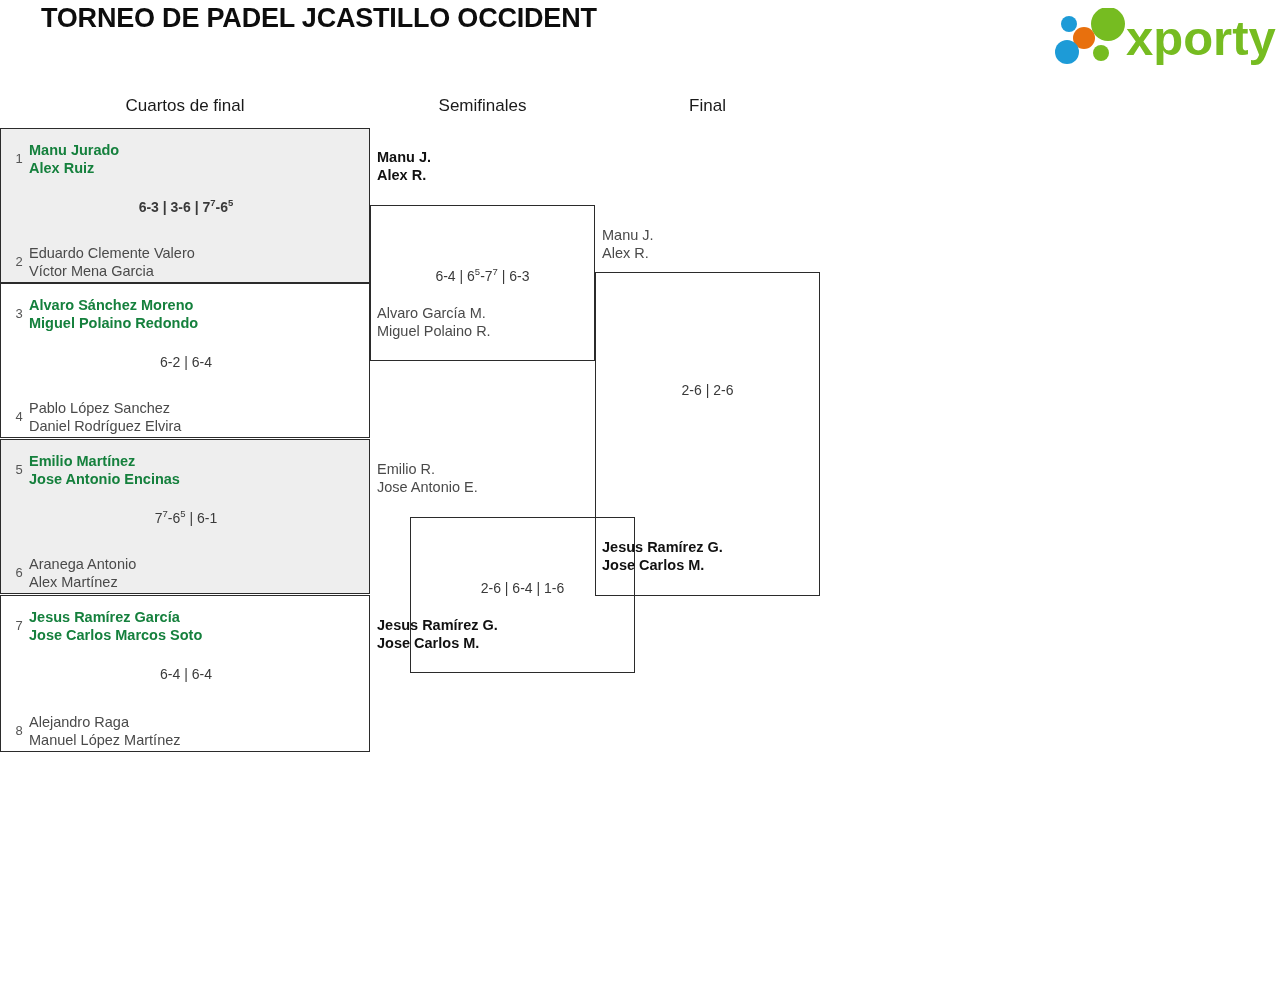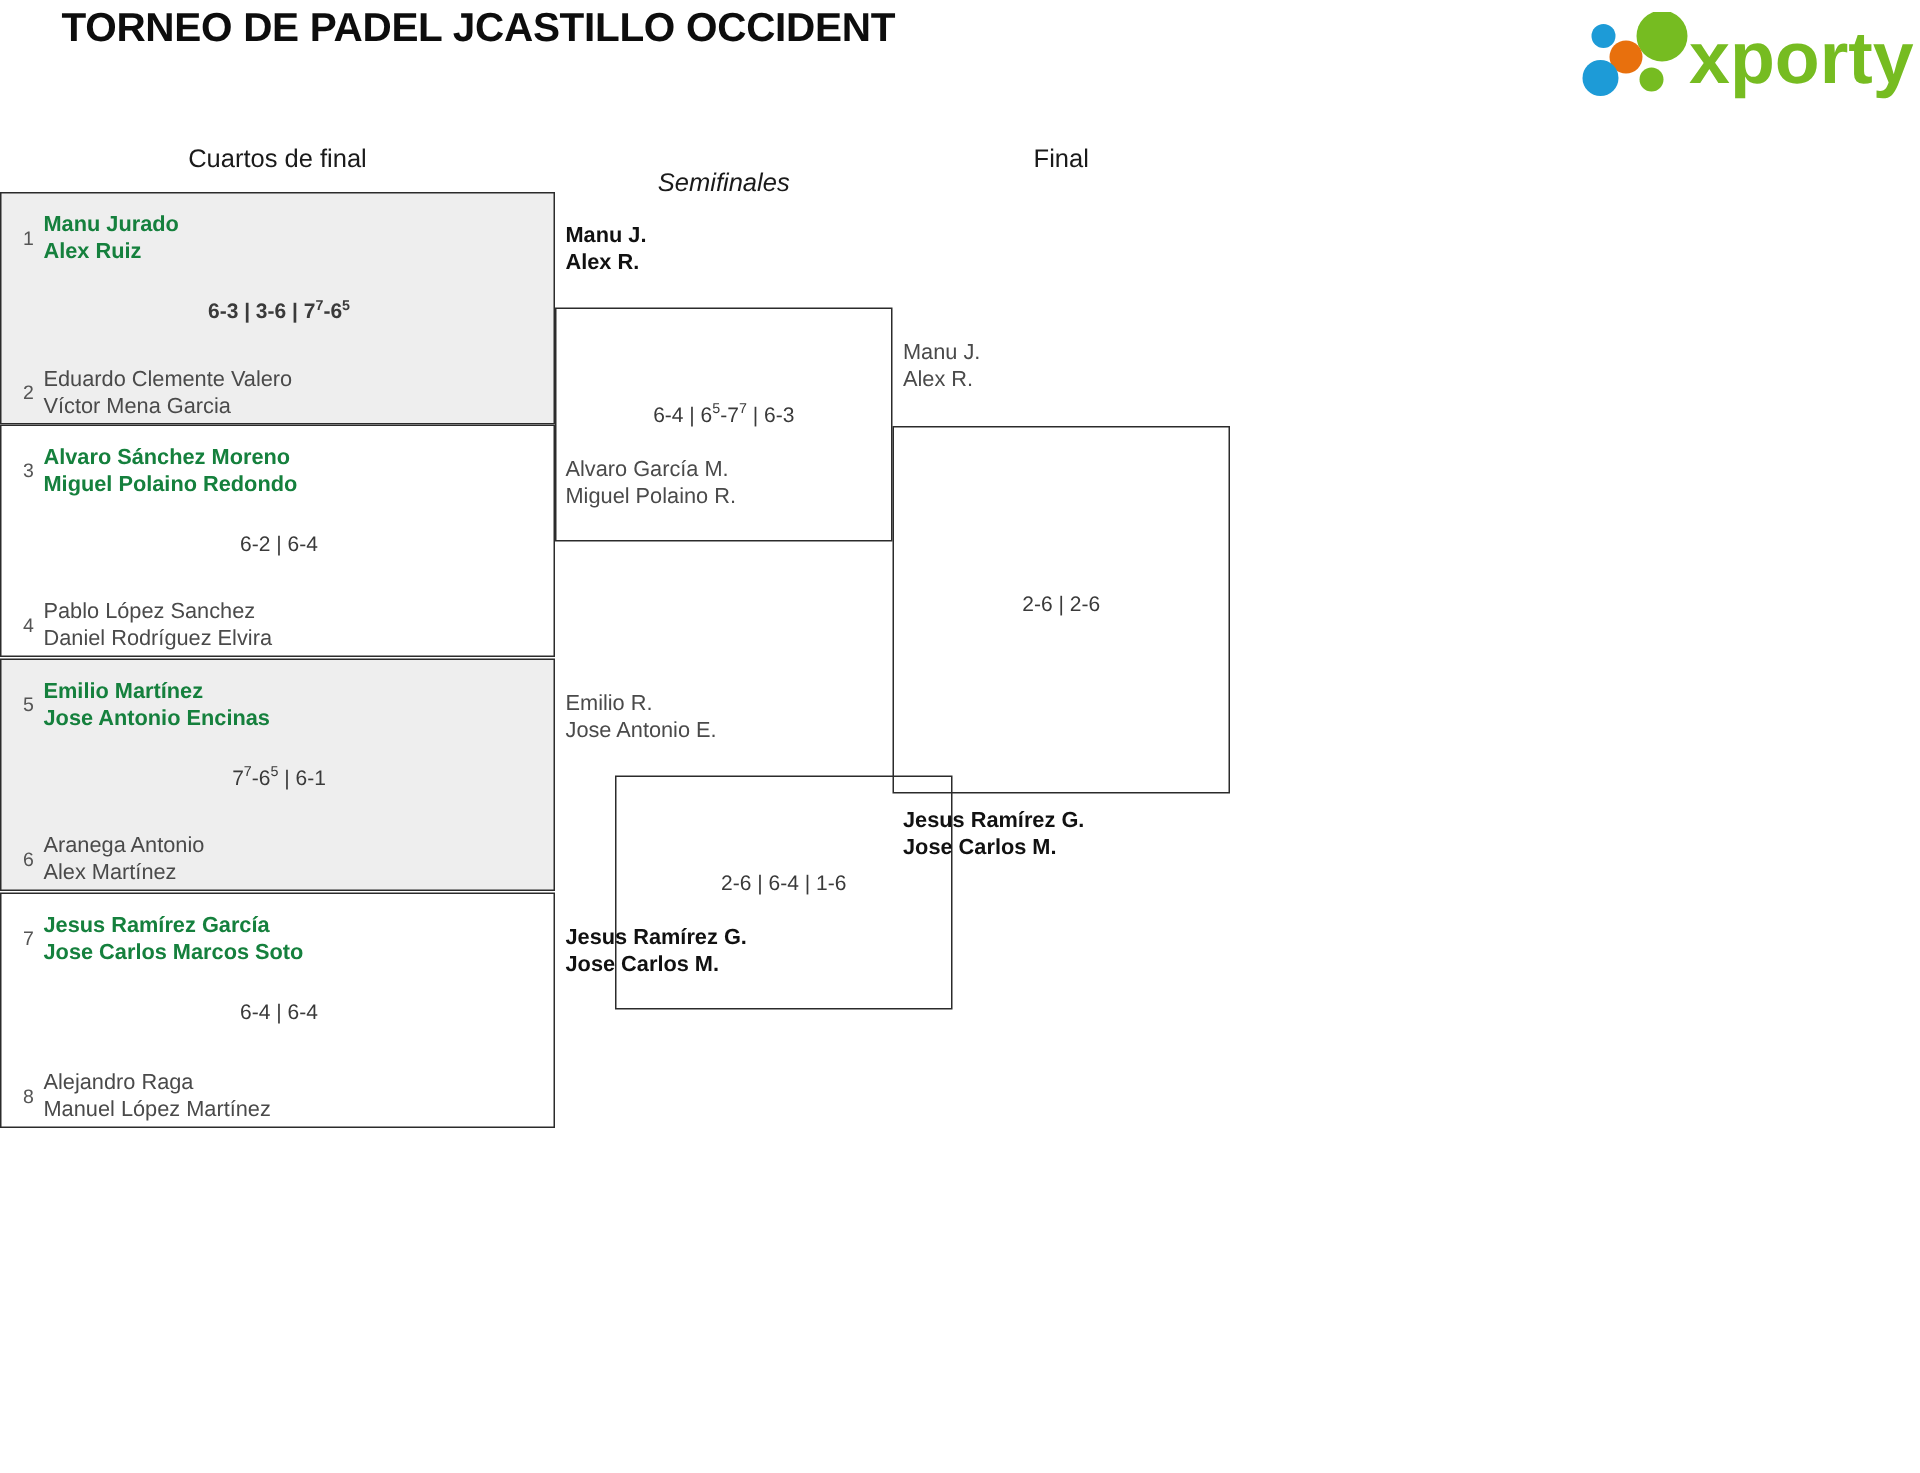--- a/index.html
+++ b/index.html
@@ -49,21 +49,21 @@
   
   .col-header {
     position: absolute;
     font-size: 17px;
     font-weight: 400;
     color: #1a1a1a;
     text-align: center;
     white-space: nowrap;
   }
   #hdr-qf  { left: 0px;   top: 96px; width: 370px; }
-  #hdr-sf  { left: 370px; top: 112px; width: 225px; font-style: italic; }
+  #hdr-sf  { left: 370px; top: 96px; width: 225px; }
   #hdr-f   { left: 595px; top: 96px; width: 225px; }
 
   
   #bracket {
     position: absolute;
     left: 0; top: 128px;
     width: 1280px;
     height: 640px;
   }
 
@@ -319,21 +319,21 @@
   <div class="sf-entry winner" style="top:488px;">
     <div>Jesus Ramírez G.</div>
     <div>Jose Carlos M.</div>
   </div>
 
   <div class="f-entry loser" style="top:98px;">
     <div>Manu J.</div>
     <div>Alex R.</div>
   </div>
 
-  <div class="f-box" style="top:156px; height:245px;">
+  <div class="f-box" style="top:144px; height:324px;">
     <div class="score-txt" style="top:109px;">
       <span>2-6 | 2-6</span>
     </div>
   </div>
 
   <div class="f-entry winner" style="top:410px;">
     <div>Jesus Ramírez G.</div>
     <div>Jose Carlos M.</div>
   </div>
 

